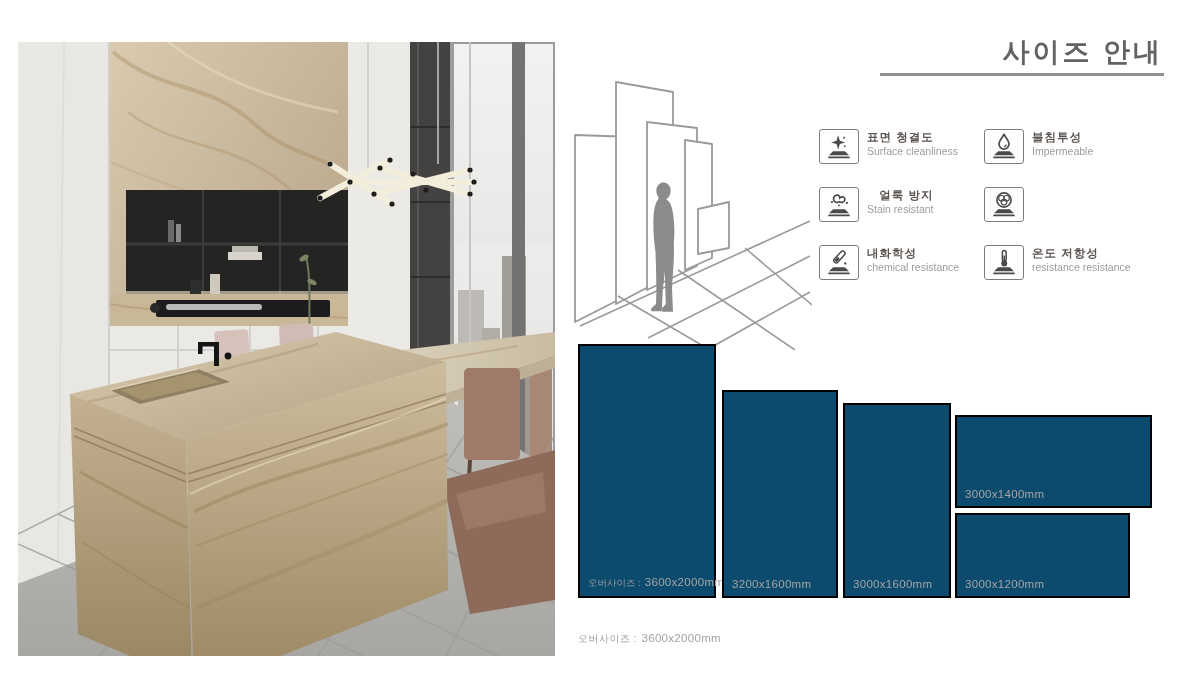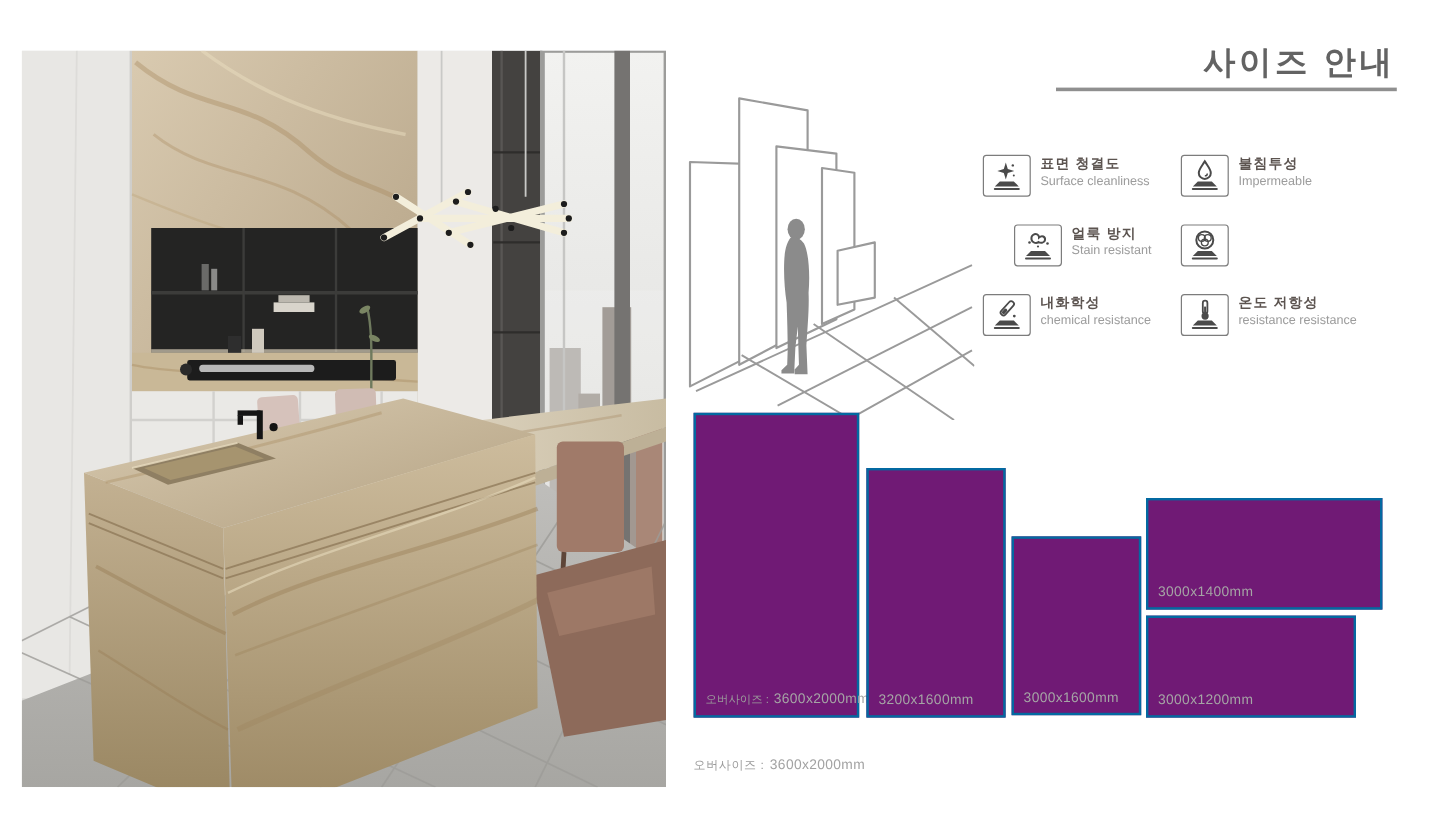--- a/index.html
+++ b/index.html
@@ -27,21 +27,21 @@
   .feature { position:absolute; width:330px; height:40px; }
   .f-box {
     position:absolute; left:0; top:0; width:40px; height:35px;
     border:1.5px solid #7c7c7c; border-radius:3px; background:#fff;
     display:flex; align-items:center; justify-content:center;
   }
   .f-text { position:absolute; left:48px; top:1px; }
   .f-ko { font-size:11.5px; font-weight:700; color:#5c5450; letter-spacing:1px; line-height:15px; }
   .f-en { font-size:10.5px; color:#9c9c9c; line-height:13px; }
   
-  .slab { position:absolute; border:2px solid #0369a1; background:#701a75; }
+  .slab { position:absolute; border:2px solid #000000; background:#0c4a6e; }
   .slab-label {
     position:absolute; left:8px; bottom:6px; font-size:11.5px; color:#a5a5a5;
     white-space:nowrap; letter-spacing:.3px;
   }
   .slab-prefix { font-size:9.5px; color:#9b9b9b; letter-spacing:0; margin-right:4px; }
   
   .summary { position:absolute; left:578px; top:628px; }
   .sum-row { line-height:17px; white-space:nowrap; }
   .sum-label { font-size:10px; color:#9b9b9b; letter-spacing:.5px; }
   .sum-value { font-size:11.5px; color:#a2a2a2; letter-spacing:.3px; }
@@ -306,21 +306,21 @@
         <path d="M13 23 L27 23 L32 28 L8 28 Z" fill="#4a4a4a"></path>
         <path d="M8 30.5 H32" stroke="#4a4a4a" stroke-width="2" stroke-linecap="round"></path>
       </svg>
     </div>
     <div class="f-text">
       <div class="f-ko">불침투성</div>
       <div class="f-en">Impermeable</div>
     </div>
   </div>
 
-  <div class="feature" style="left:845px; top:187px;">
+  <div class="feature" style="left:819px; top:187px;text-align:right;">
     <div class="f-box">
       <svg width="34" height="30" viewBox="0 0 40 36">
         <path d="M15 7 C18 5 21 6.5 21 9.5 C24 7 27.5 8.5 27 12 C26.6 14.8 23 15.5 20.5 14 C18 16 14 14.5 13.5 11.5 C13.2 9.5 13.8 7.8 15 7 Z" fill="none" stroke="#4a4a4a" stroke-width="2"></path>
         <circle cx="11.5" cy="14.5" r="1.3" fill="#4a4a4a"></circle>
         <circle cx="29.5" cy="15.5" r="1.3" fill="#4a4a4a"></circle>
         <circle cx="20" cy="18.5" r="1.1" fill="#4a4a4a"></circle>
         <path d="M13 23 L27 23 L32 28 L8 28 Z" fill="#4a4a4a"></path>
         <path d="M8 30.5 H32" stroke="#4a4a4a" stroke-width="2" stroke-linecap="round"></path>
       </svg>
     </div>
@@ -378,21 +378,21 @@
   </div>
 
   <div class="slab" style="left:578px; top:344px; width:138px; height:254px;">
     <div class="slab-label">
       <span class="slab-prefix">오버사이즈 :</span><span>3600x2000mm</span>
     </div>
   </div>
   <div class="slab" style="left:722px; top:390px; width:116px; height:208px;">
     <div class="slab-label">3200x1600mm</div>
   </div>
-  <div class="slab" style="left:843px; top:403px; width:108px; height:149px;margin-top:44px;">
+  <div class="slab" style="left:843px; top:403px; width:108px; height:195px;">
     <div class="slab-label">3000x1600mm</div>
   </div>
   <div class="slab" style="left:955px; top:415px; width:197px; height:93px;">
     <div class="slab-label">3000x1400mm</div>
   </div>
   <div class="slab" style="left:955px; top:513px; width:175px; height:85px;">
     <div class="slab-label">3000x1200mm</div>
   </div>
 
   <div class="summary">

